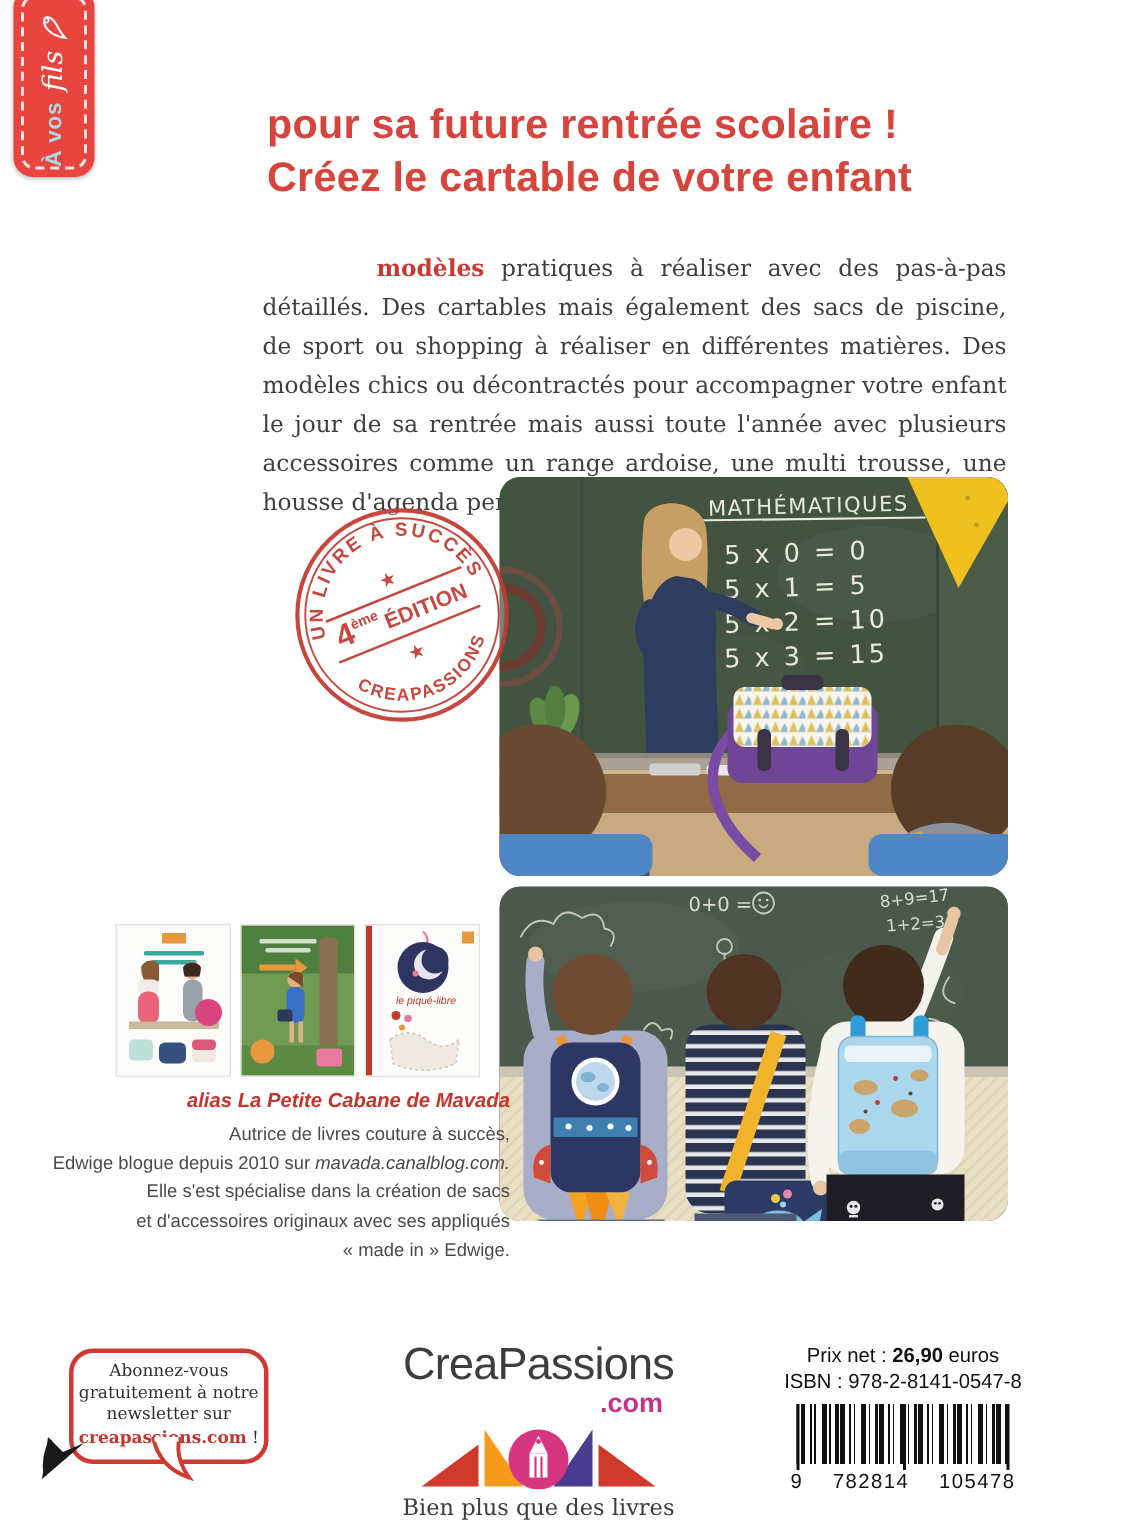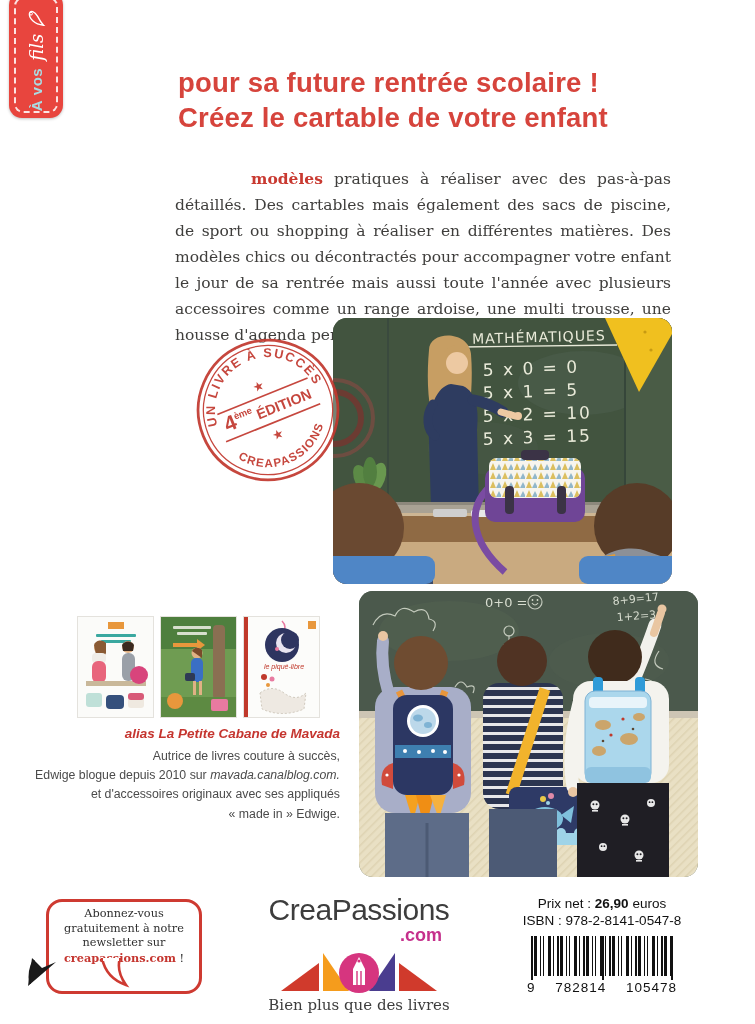--- a/index.html
+++ b/index.html
@@ -27,36 +27,36 @@
     font-family:"DejaVu Serif", serif; font-size:15.5px; line-height:26px; color:#3f3e3c; text-align:justify; }
   .intro .lead-word { font-weight:bold; color:#c93a31; }
 
   
   .stamp { position:absolute; left:194px; top:336px; width:148px; height:148px;
     transform:rotate(-22deg); z-index:6; opacity:.93; }
 
   
   .photo { position:absolute; left:333px; width:339px; border-radius:14px; overflow:hidden; background:#42543f; }
   .photo1 { top:318px; height:266px; }
-  .photo2 { top:591px; height:286px; background:#4b594c;margin-left:26px; }
+  .photo2 { top:591px; height:223px; background:#4b594c; }
   .photo svg { display:block; }
 
   
   .books { position:absolute; left:78px; top:617px; display:flex; gap:8px; }
   .book { width:75px; height:100px; box-shadow:0 0 0 1px #e4e2dd; background:#fff; }
 
   
   .author { position:absolute; right:415px; top:724px; width:310px; text-align:right; }
   .author-name  { font-size:13.5px; font-weight:bold; color:#c5352f; line-height:1.45; }
   .author-alias { font-size:13.5px; font-weight:bold; font-style:italic; color:#c5352f; line-height:1.45; }
   .author-bio   { font-size:12.3px; color:#4b4b4b; line-height:1.58; margin-top:3px; }
   .author-bio .it { font-style:italic; }
 
   
-  .bubble { position:absolute; left:46px; top:899px; width:156px; padding:5px 3px 24px;
+  .bubble { position:absolute; left:46px; top:899px; width:133px; padding:5px 3px 6px;
     background:#fff; border:3px solid #ce3a31; border-radius:16px; text-align:center;
     font-family:"DejaVu Serif", serif; font-size:11.3px; line-height:1.3; color:#2f2f2f; z-index:2; }
   .bubble .link { font-weight:bold; color:#c5352f; }
   .bubble-tail { position:absolute; left:96px; top:958px; z-index:3; }
   .cursor-icon { position:absolute; left:26px; top:938px; z-index:4; }
 
   
   .publisher { position:absolute; left:264px; top:895px; width:190px; text-align:center; }
   .brand { font-size:30px; color:#3d3d3d; letter-spacing:-.5px; line-height:1; }
   .tld { display:block; text-align:right; padding-right:12px; margin-top:1px;
@@ -398,20 +398,21 @@
       <circle cx="24" cy="68" r="2" fill="#e8973c"></circle>
       <path d="M16,76 q12,-9 24,0 q12,9 22,0 l-2,16 q-22,9 -42,0 Z" fill="#eee9e2" stroke="#cfc8bc" stroke-dasharray="2 2"></path>
     </svg>
   </div>
 
   <div class="author">
     <div class="author-alias">alias La Petite Cabane de Mavada</div>
     <div class="author-bio">
       <div>Autrice de livres couture à succès,</div>
       <div><span>Edwige blogue depuis 2010 sur </span><span class="it">mavada.canalblog.com.</span></div>
+      <div>Elle s'est spécialise dans la création de sacs</div>
       <div>et d'accessoires originaux avec ses appliqués</div>
       <div>« made in » Edwige.</div>
     </div>
   </div>
 
   <div class="bubble">
     <div>Abonnez-vous</div>
     <div>gratuitement à notre</div>
     <div>newsletter sur</div>
     <div><span class="link">creapassions.com</span><span> !</span></div>

